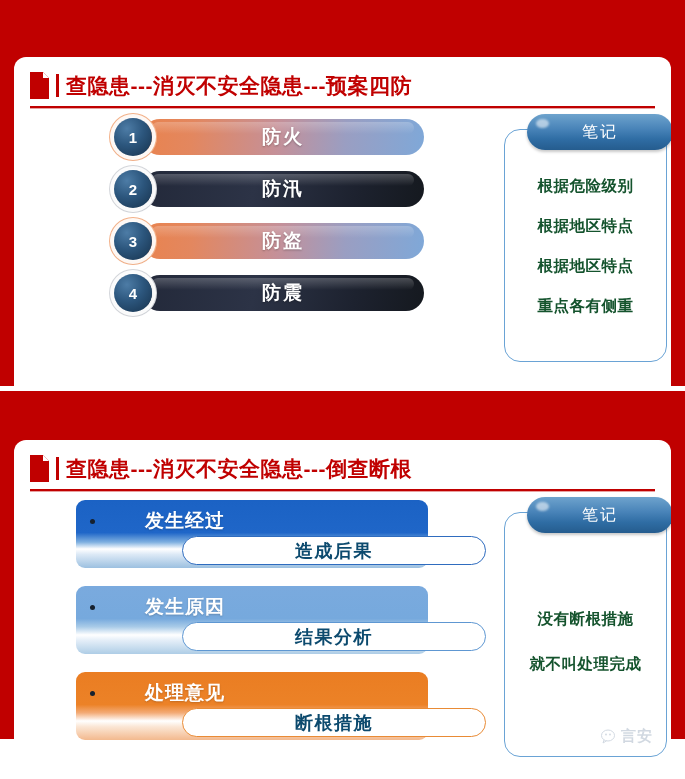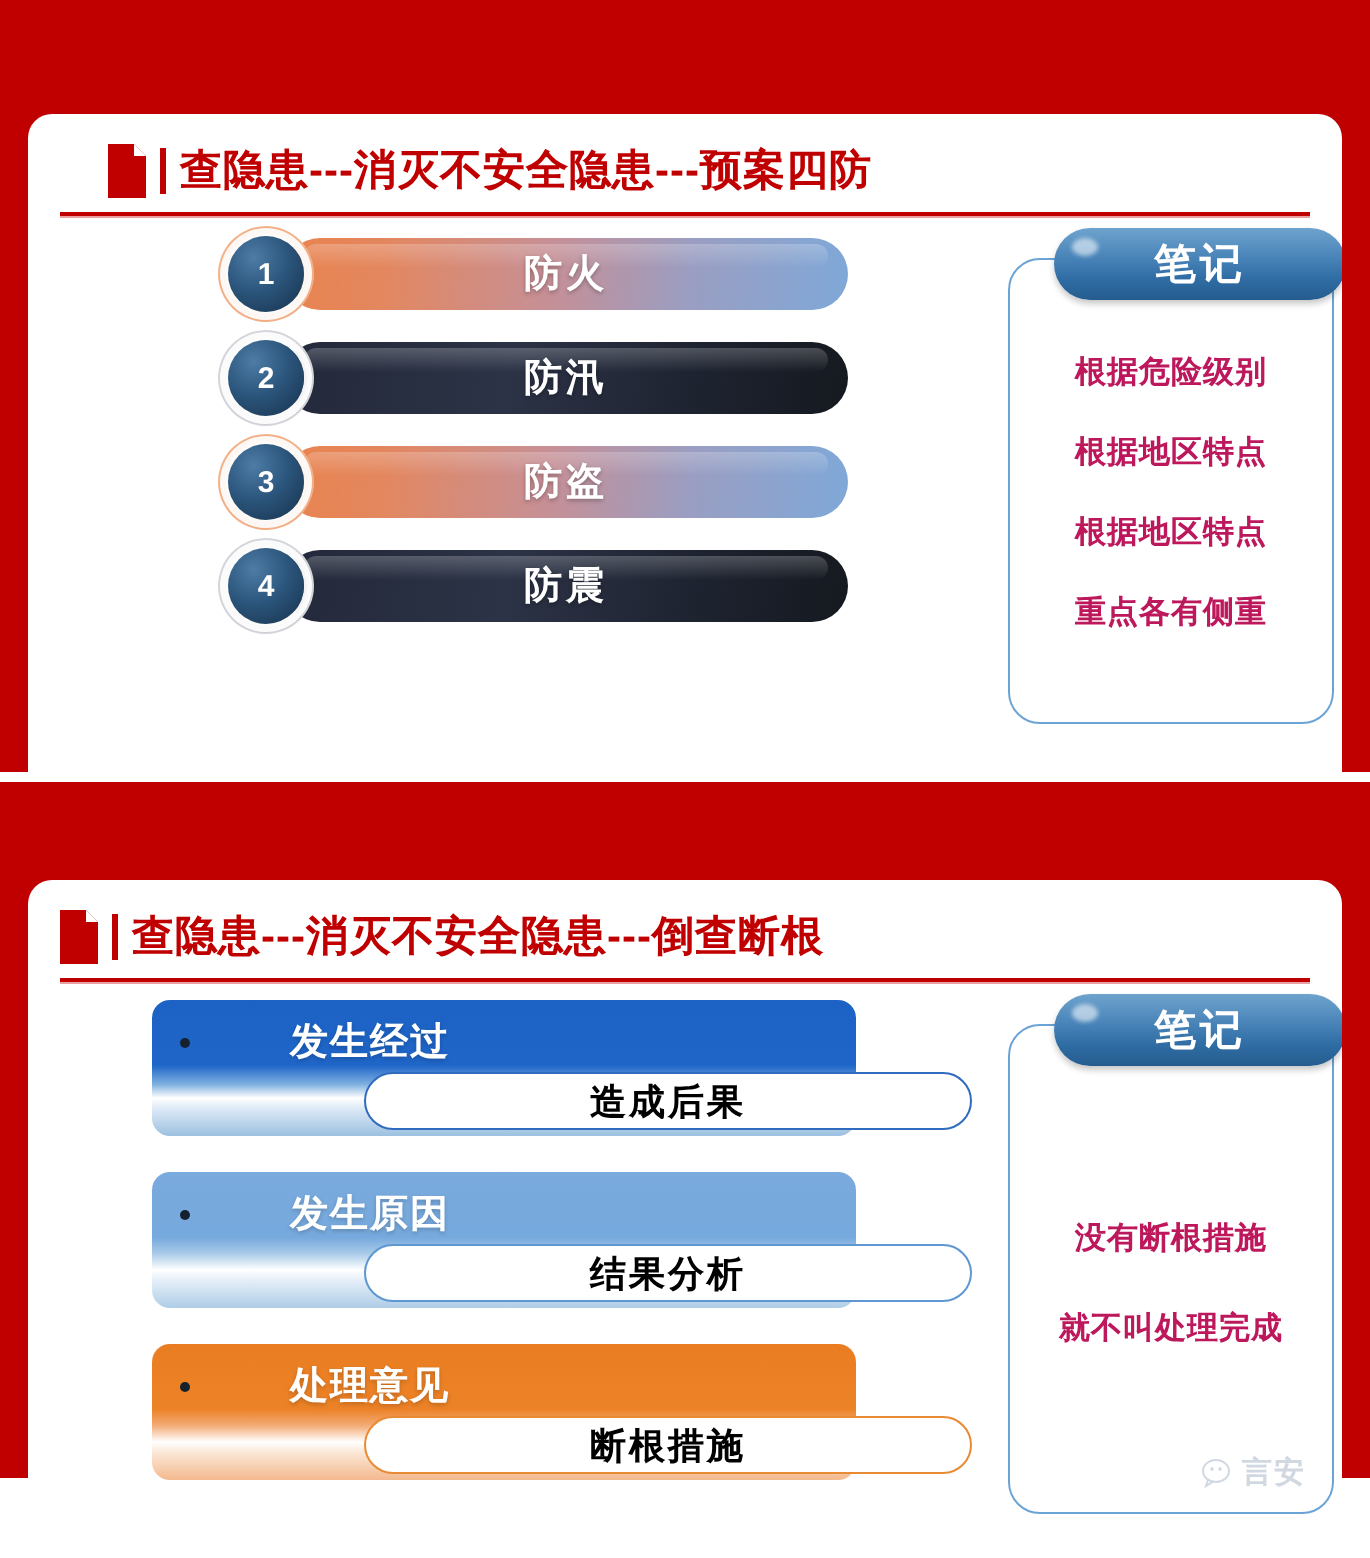--- a/index.html
+++ b/index.html
@@ -33,21 +33,21 @@
 
   .card {
     position: absolute;
     left: 14px;
     right: 14px;
     background: #ffffff;
     border-radius: 12px;
     box-sizing: border-box;
     overflow: hidden;
   }
-  .card-1 { top: 57px; height: 370px; padding-left: 24px; }
+  .card-1 { top: 57px; height: 370px; }
   .card-2 { top: 49px; height: 320px; }
 
   
   .title-row {
     position: relative;
     height: 40px;
     margin: 8px 16px 0 16px;
     display: flex;
     align-items: center;
   }
@@ -192,35 +192,35 @@
     left: 9px;
     top: 5px;
     width: 13px;
     height: 9px;
     border-radius: 50%;
     background: rgba(255,255,255,0.55);
     filter: blur(1px);
   }
   .notes-pill-text {
     color: #ffffff;
-    font-size: 21px;
-    font-weight: bold;
+    font-size: 16px;
+    font-weight: normal;
     letter-spacing: 2px;
     position: relative;
   }
   .notes-lines {
     position: absolute;
     left: 0; right: 0;
     top: 46px;
     text-align: center;
   }
   .notes-line {
     font-size: 15.5px;
     font-weight: bold;
-    color: #be185d;
+    color: #14532d;
     letter-spacing: 0.5px;
     margin-bottom: 19px;
     white-space: nowrap;
   }
   .notes-lines-2 { top: 96px; }
   .notes-lines-2 .notes-line { margin-bottom: 24px; }
 
   
   .watermark {
     position: absolute;
@@ -311,21 +311,21 @@
     display: flex;
     align-items: center;
     justify-content: center;
     box-sizing: border-box;
     z-index: 3;
   }
   .sub-blue-dark { border: 1.5px solid #2f6cbf; }
   .sub-blue-light { border: 1.5px solid #5e97d2; }
   .sub-orange { border: 1.5px solid #e98b35; }
   .block-sub-text {
-    color: #000000;
+    color: #0c4a6e;
     font-size: 18px;
     font-weight: bold;
     letter-spacing: 1.5px;
     white-space: nowrap;
   }
 </style>
 </head>
 <body>
 
 <div class="page">

